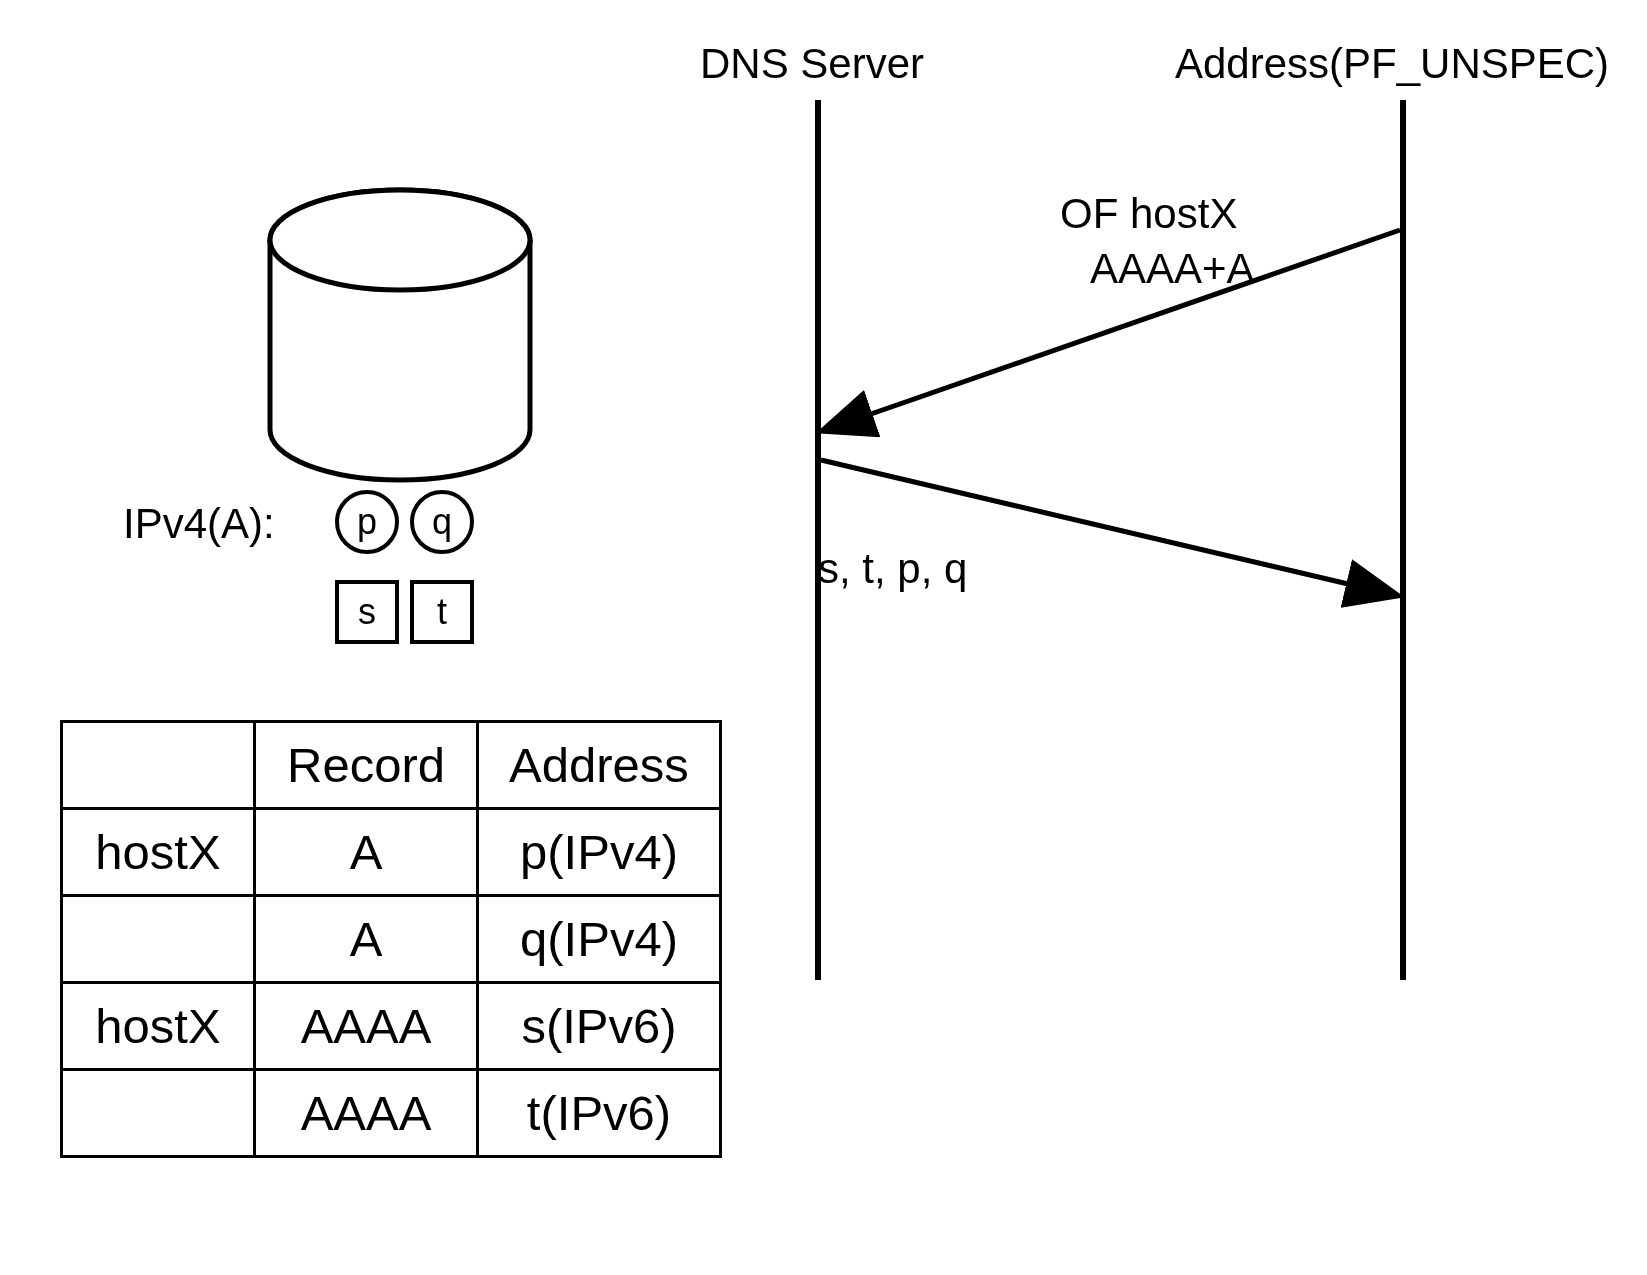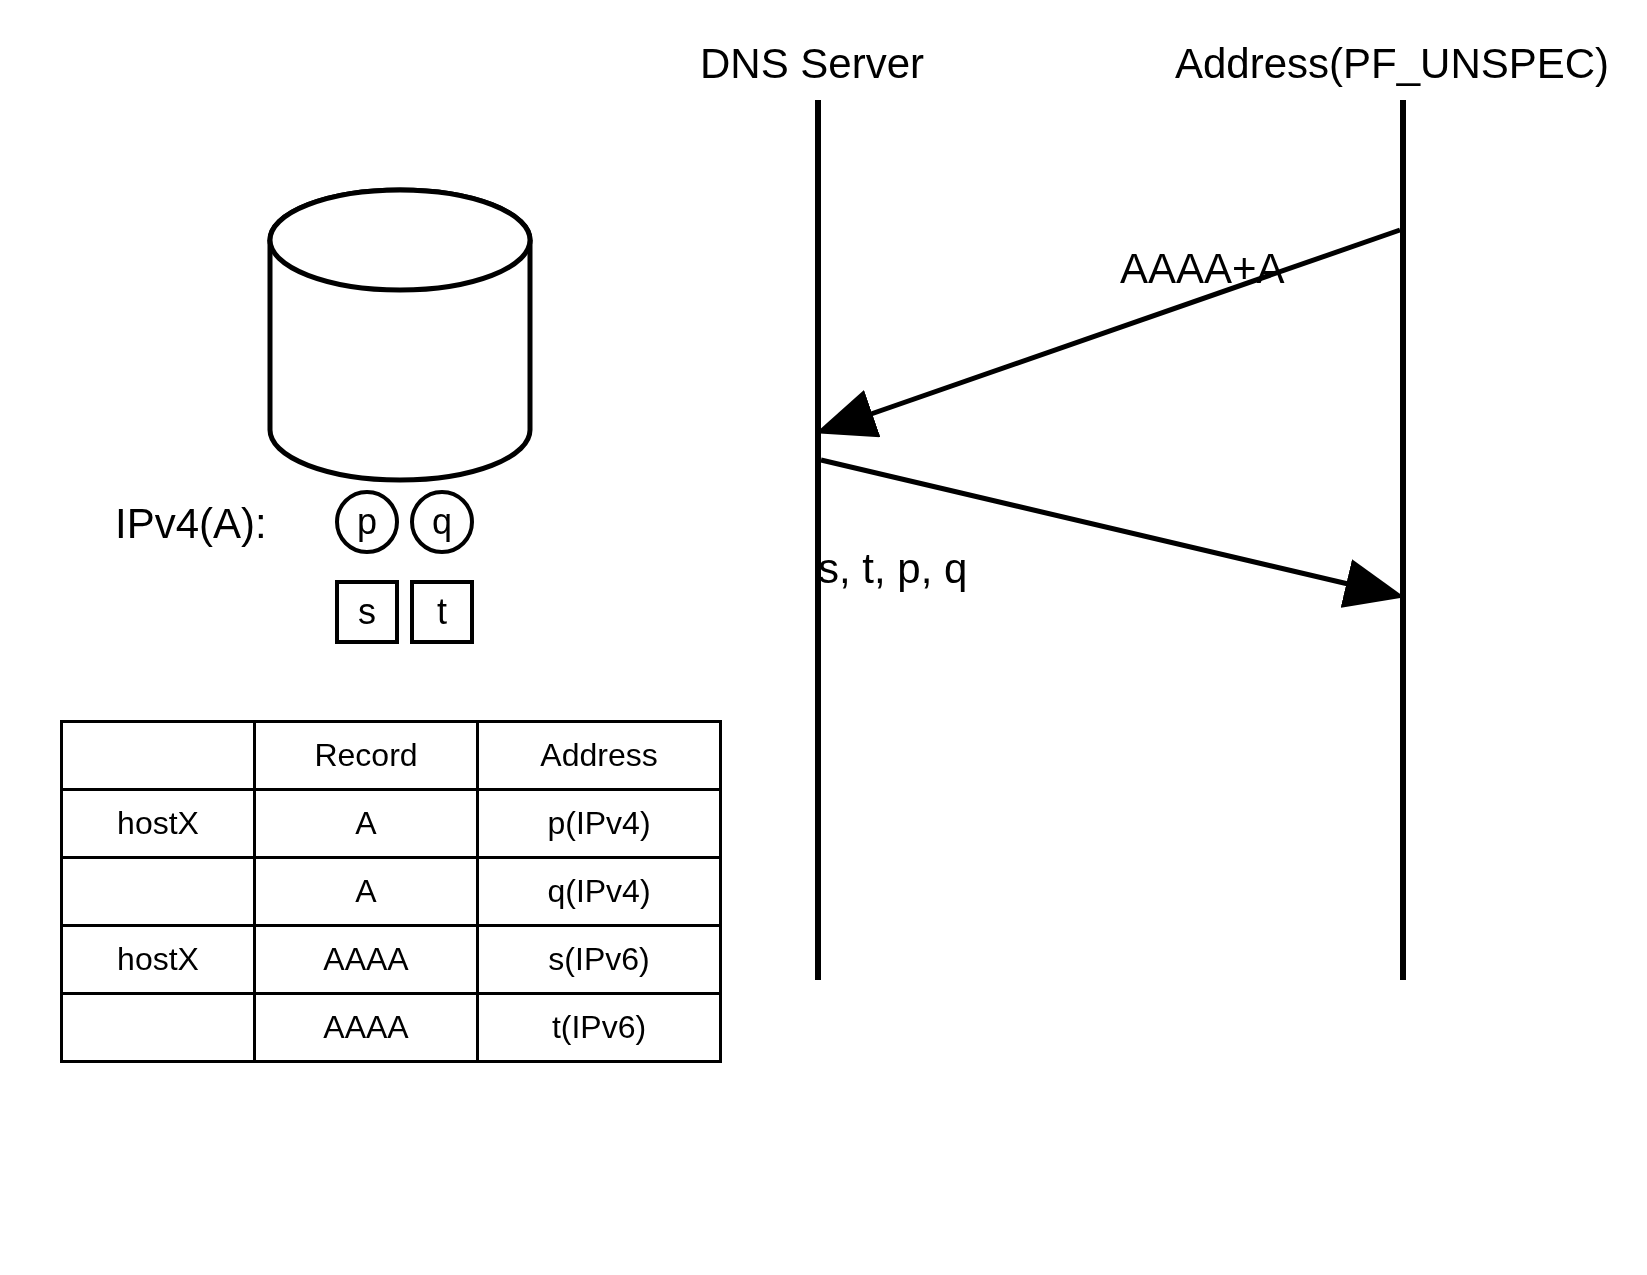--- a/index.html
+++ b/index.html
@@ -25,21 +25,21 @@
     position: absolute;
     width: 6px;
     background: #000;
   }
   .dns-table {
     position: absolute;
     border-collapse: collapse;
   }
   .dns-table td, .dns-table th {
     border: 3px solid #000;
-    font-size: 32px;
+    font-size: 49px;
     font-weight: normal;
     text-align: center;
     padding: 14px 20px;
   }
   .dns-table th { font-weight: normal; }
   .circle-badge {
     position: absolute;
     border: 4px solid #000;
     border-radius: 50%;
     width: 56px;
@@ -83,25 +83,26 @@
 
     <line x1="821" y1="460" x2="1395" y2="595" stroke="#000" stroke-width="5" marker-end="url(#arrowhead)"></line>
 
     <g>
       <ellipse cx="400" cy="240" rx="130" ry="50" fill="#fff" stroke="#000" stroke-width="5"></ellipse>
       <path d="M270 240 L270 430 A130 50 0 0 0 530 430 L530 240" fill="#fff" stroke="#000" stroke-width="5"></path>
       <ellipse cx="400" cy="240" rx="130" ry="50" fill="#fff" stroke="#000" stroke-width="5"></ellipse>
     </g>
   </svg>
 
-  <div class="label" style="left:1120px; top:245px;">AAAA+A</div>
+  <div class="label" style="left:1060px; top:190px;">OF hostX</div>
+  <div class="label" style="left:1090px; top:245px;">AAAA+A</div>
 
   <div class="label" style="left:818px; top:545px;">s, t, p, q</div>
 
-  <div class="label" style="left:115px; top:500px;">IPv4(A):</div>
+  <div class="label" style="left:123px; top:500px;">IPv4(A):</div>
 
   <div class="circle-badge" style="left:335px; top:490px;">
     <span>p</span>
   </div>
   <div class="circle-badge" style="left:410px; top:490px;">
     <span>q</span>
   </div>
 
   <div class="square-badge" style="left:335px; top:580px;">
     <span>s</span>

